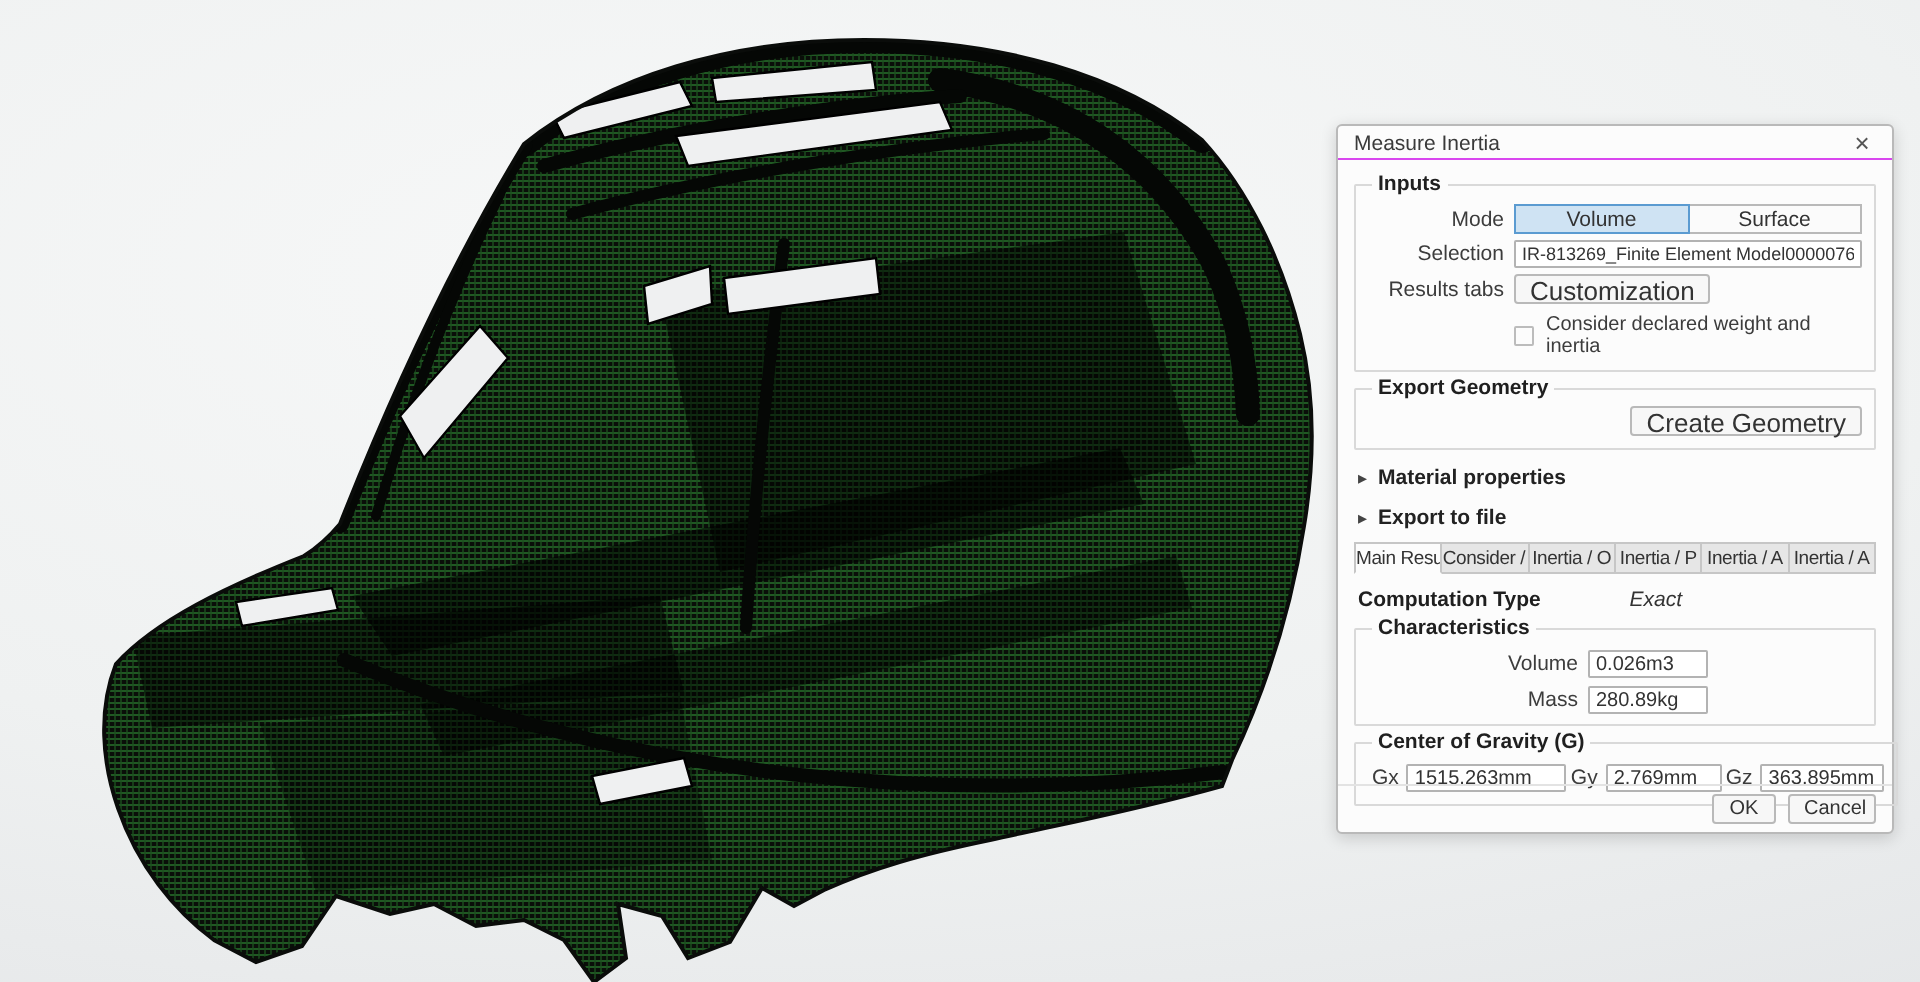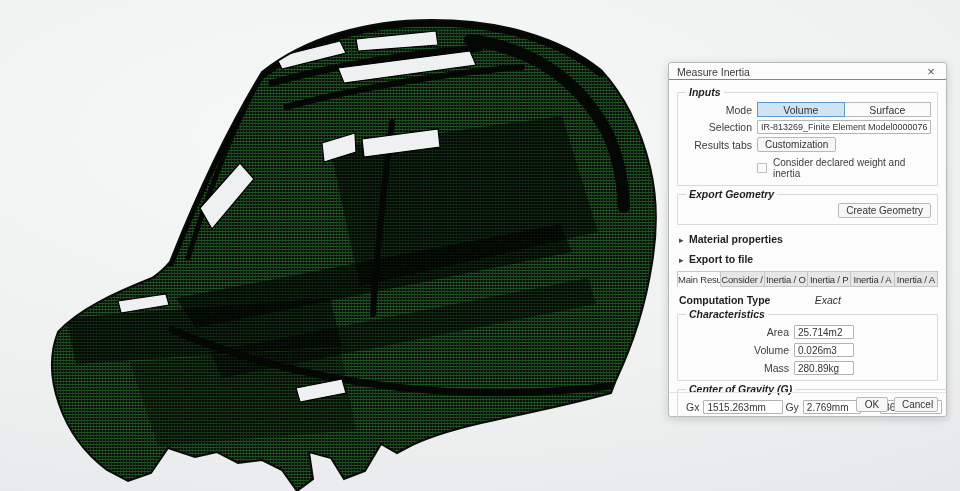--- a/index.html
+++ b/index.html
@@ -26,41 +26,41 @@
     border-bottom:1px solid #d946ef; color:#3a3a3a; font-size:10.5px;
     display:flex; align-items:center;
   }
   .dlg-title .t { flex:1; }
   .close-btn { width:14px; height:14px; line-height:13px; text-align:center; color:#555; cursor:default; }
   .close-btn::before { content:"\00D7"; font-size:13px; }
 
   .dlg-body { padding:4px 8px 0 8px; }
 
   fieldset { border:1px solid #d9d9d9; border-radius:1px; padding:1px 6px 5px 6px; margin:2px 0 0 0; }
-  legend { font-size:10.5px; font-weight:bold; color:#1f1f1f; padding:0 3px; margin-left:2px;font-style:italic; }
+  legend { font-size:10.5px; font-weight:bold; color:#1f1f1f; padding:0 3px; margin-left:2px; }
 
   .frow { display:flex; align-items:center; margin:3px 0 0 0; }
   .flabel { width:68px; text-align:right; margin-right:5px; color:#3c3c3c; flex:none; }
 
   .seg { flex:1; display:flex; height:15px; }
   .seg-btn {
     flex:1; display:flex; align-items:center; justify-content:center;
     font-size:10.5px; color:#333; background:#fbfbfb; border:1px solid #b9b9b9;
   }
   .seg-btn.sel { background:#cfe3f3; border-color:#5b9bd1; position:relative; z-index:1; }
   .seg-btn + .seg-btn { margin-left:-1px; }
 
   .txt {
     flex:1; height:14px; border:1px solid #b3b3b3; border-radius:1px; background:#fff;
     font-family:"Liberation Sans", sans-serif; font-size:9px; color:#333; padding:0 3px;
     white-space:nowrap; overflow:hidden;
   }
   .btn {
     height:15px; padding:0 7px; font-family:"Liberation Sans", sans-serif;
-    font-size:10px; color:#333; background:#f7f7f7; border:1px solid #b9b9b9; border-radius:2px;
+    font-size:13px; color:#333; background:#f7f7f7; border:1px solid #b9b9b9; border-radius:2px;
   }
   .cb-row { margin:5px 0 1px 73px; display:flex; align-items:center; }
   .cb { width:10px; height:10px; border:1px solid #bcbcbc; background:#fcfcfc; border-radius:1px; margin-right:6px; flex:none; }
   .cb-label { font-size:10px; color:#3c3c3c; }
 
   .eg-row { display:flex; justify-content:flex-end; padding:2px 0 1px 0; }
 
   .section { display:flex; align-items:center; margin:7px 2px 0 2px; height:13px; }
   .tri { width:10px; flex:none; color:#444; }
   .tri::before { content:"\25B8"; font-size:9px; }
@@ -216,24 +216,20 @@
     </div>
 
     <div class="comp">
       <span class="k">Computation Type</span>
       <span class="v">Exact</span>
     </div>
 
     <fieldset>
       <legend>Characteristics</legend>
       <div class="char-row">
-        <span class="flabel">Area</span>
-        <input class="val" type="text" readonly="" value="25.714m2" style="">
-      </div>
-      <div class="char-row">
         <span class="flabel">Volume</span>
         <input class="val" type="text" readonly="" value="0.026m3" style="">
       </div>
       <div class="char-row">
         <span class="flabel">Mass</span>
         <input class="val" type="text" readonly="" value="280.89kg" style="">
       </div>
     </fieldset>
 
     <fieldset>

